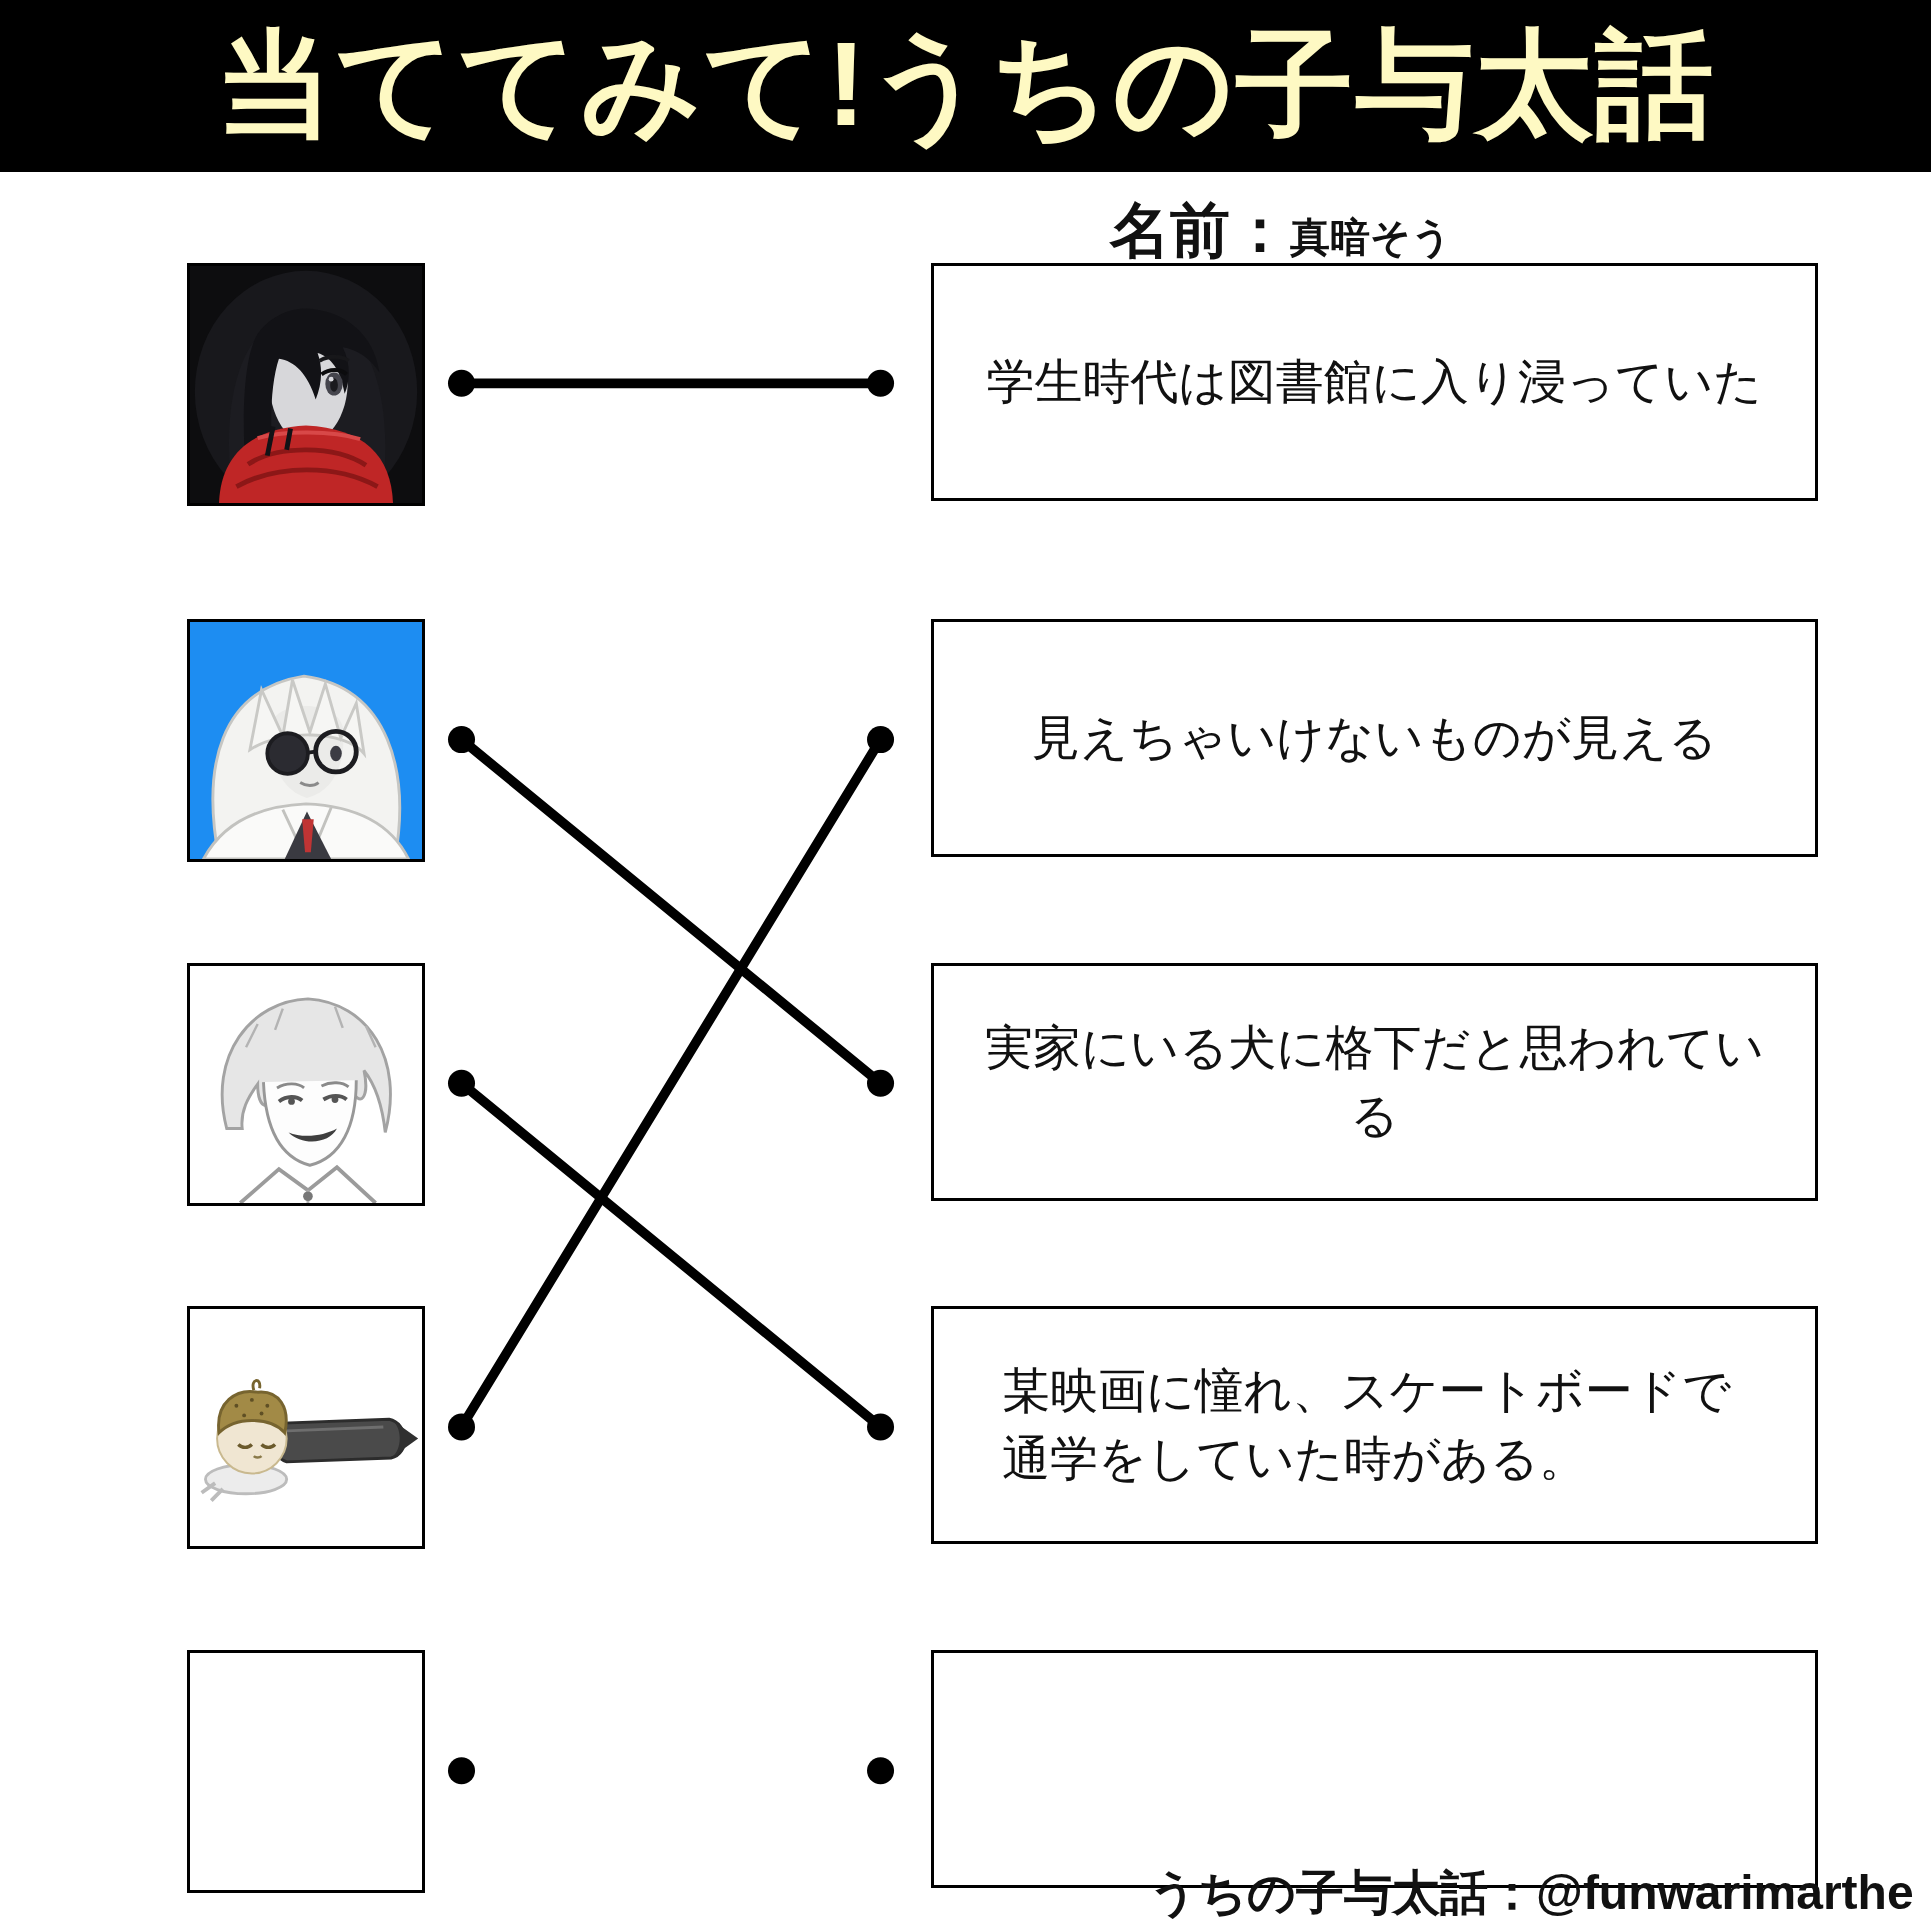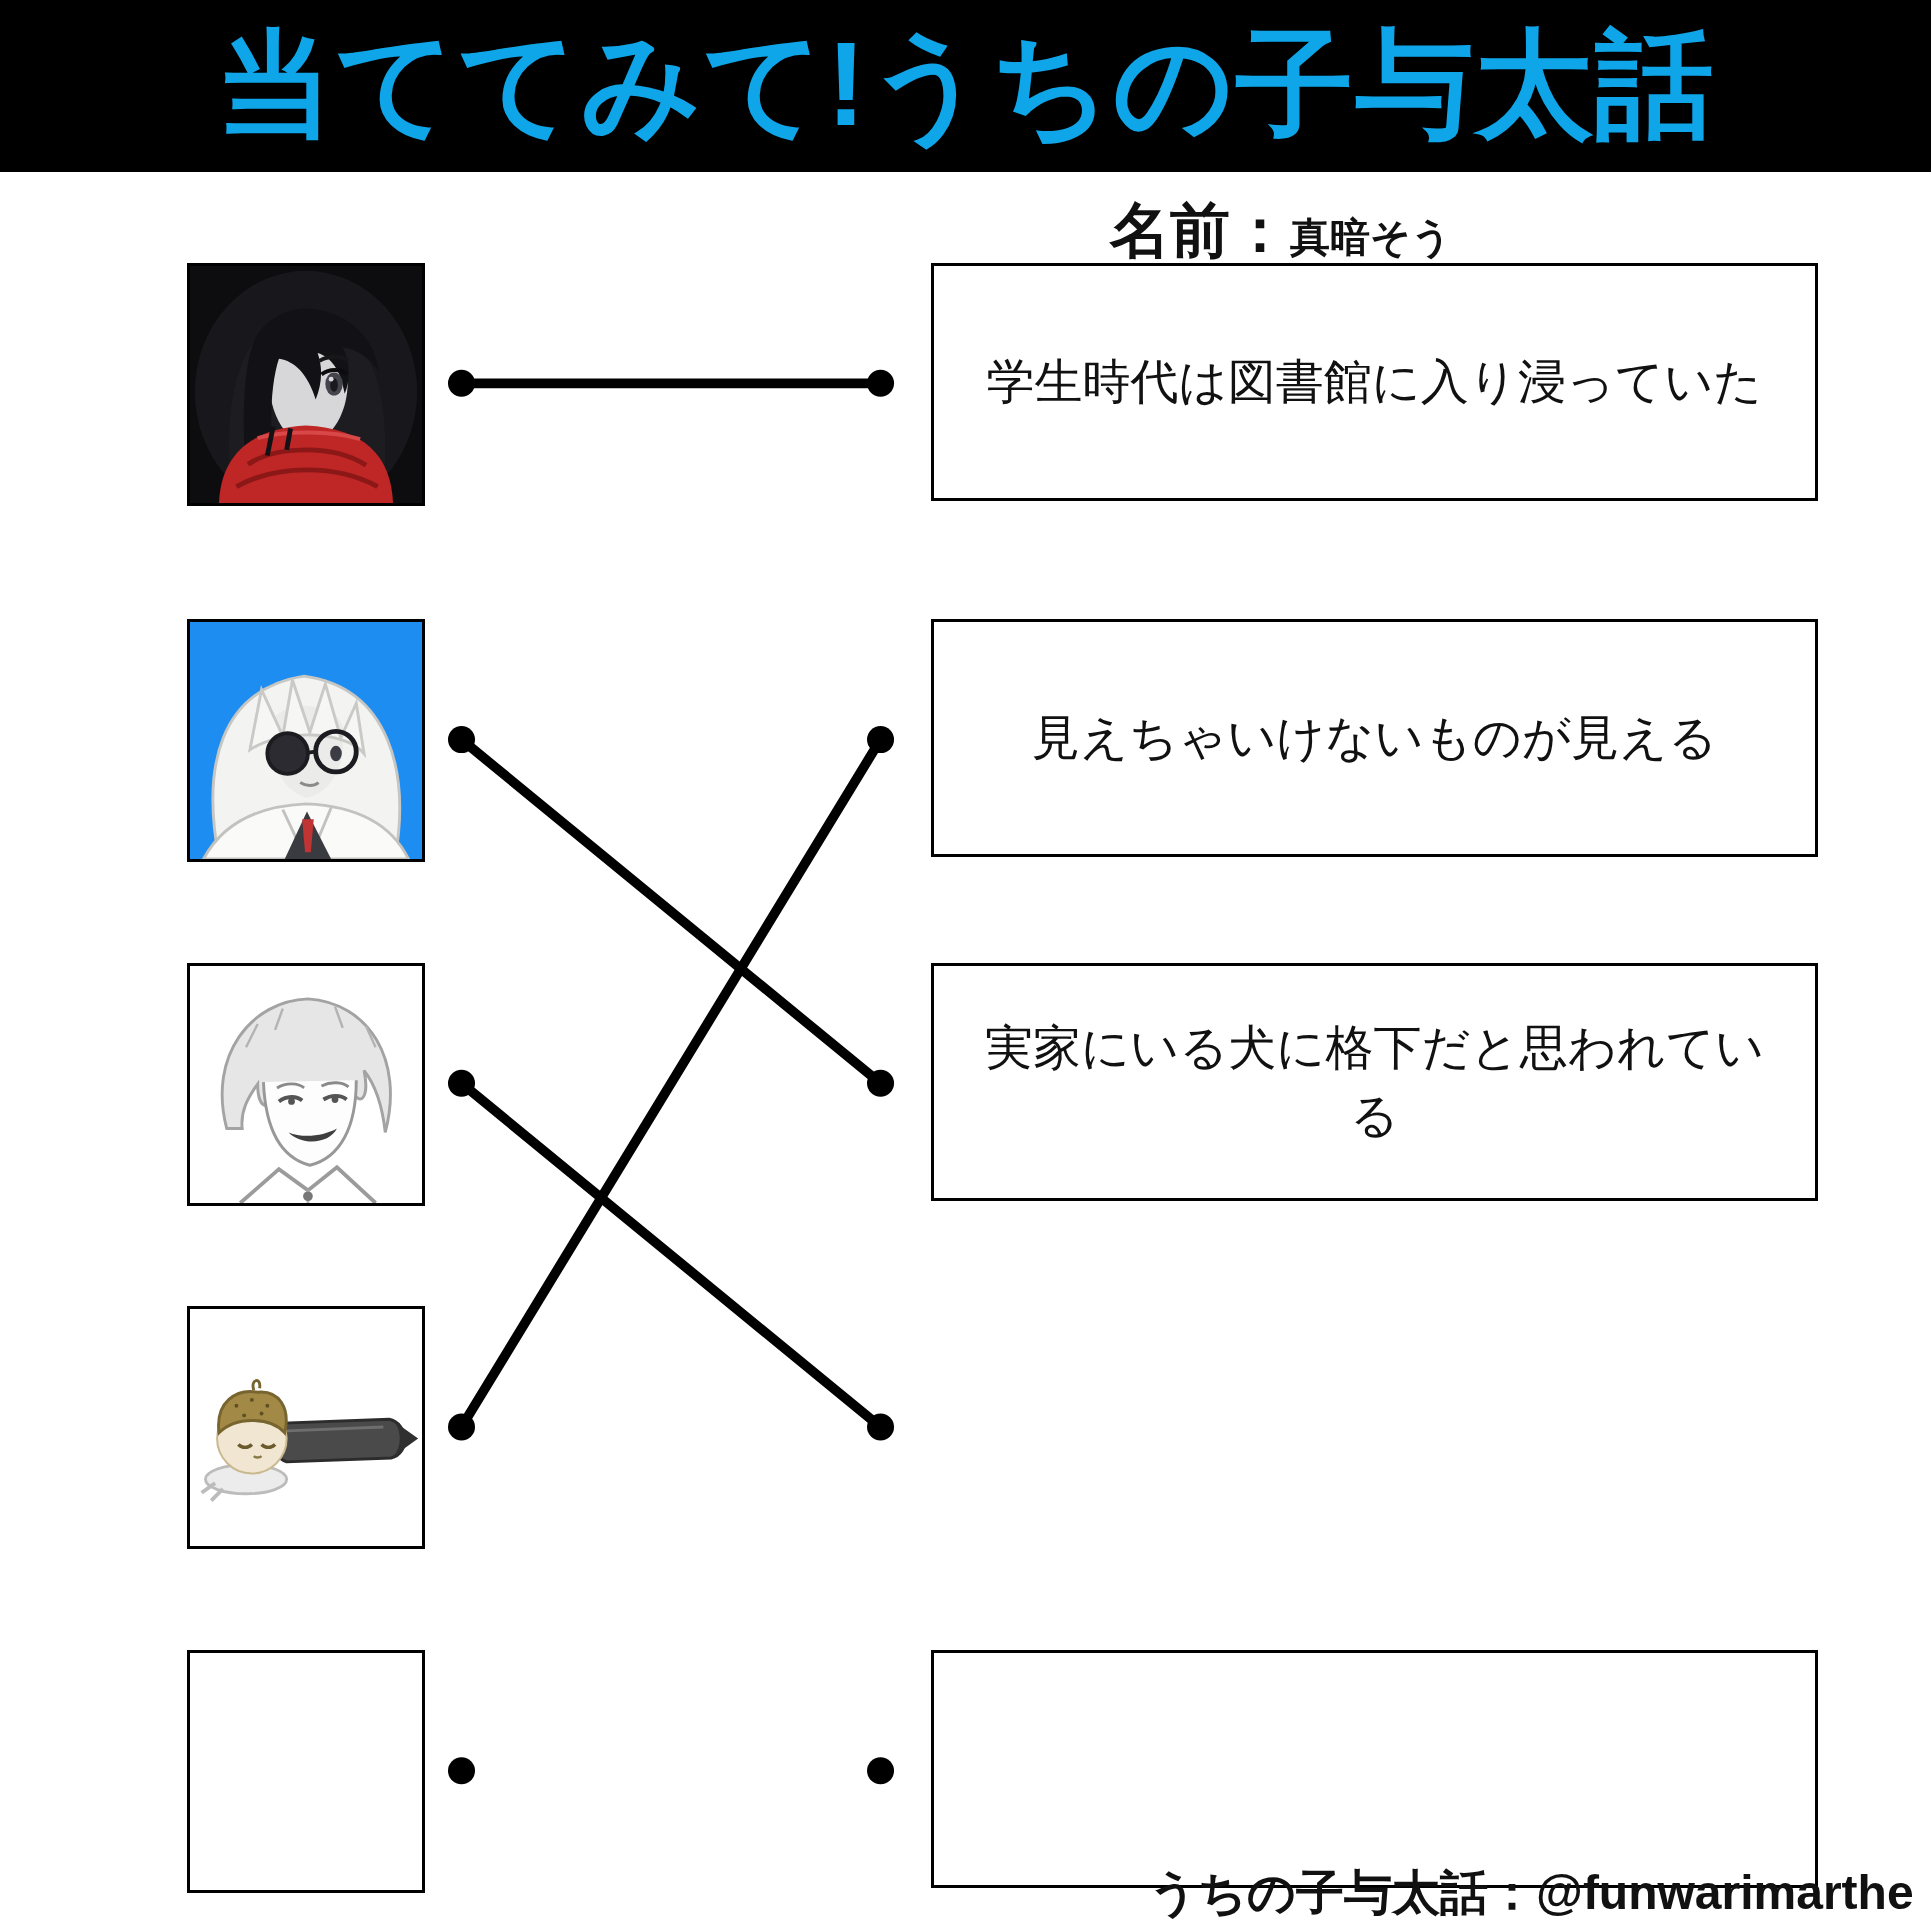--- a/index.html
+++ b/index.html
@@ -2,21 +2,21 @@
 <html><head>
 <meta charset="utf-8">
 <style>
   *{box-sizing:border-box;margin:0;padding:0}
   html,body{width:1931px;height:1931px;background:#fff;
     font-family:"Liberation Sans","DejaVu Sans",sans-serif;color:#111}
   #canvas{position:relative;width:1931px;height:1931px;background:#fff;overflow:hidden}
 
   .header{position:absolute;top:0;left:0;width:1931px;height:172px;background:#000;
     display:flex;align-items:center;justify-content:center}
-  .title{color:#0ea5e9;font-size:118px;font-weight:900;letter-spacing:1.9px;white-space:nowrap}
+  .title{color:#fef9c3;font-size:118px;font-weight:900;letter-spacing:1.9px;white-space:nowrap}
 
   .name-row{position:absolute;left:1110px;top:191px;display:flex;align-items:baseline;}
   .name-label{font-size:60px;font-weight:900}
   .name-value{font-size:40px;font-weight:700}
 
   .portrait{position:absolute;left:187px;width:238px;height:243px;border:3.9px solid #000;background:#fff}
   .portrait svg{display:block;width:100%;height:100%}
 
   .story{position:absolute;left:931px;width:887px;height:238px;border:3.9px solid #000;background:#fff;
     display:flex;align-items:center;justify-content:center;padding:0 35px;
@@ -122,20 +122,24 @@
 
   <div class="story" style="top:619px">
     <span>見えちゃいけないものが見える</span>
   </div>
   <div class="story" style="top:263px">
     <span>学生時代は図書館に入り浸っていた</span>
   </div>
   <div class="story" style="top:963px">
     <span>実家にいる犬に格下だと思われている</span>
   </div>
+  <div class="story left" style="top:1306px">
+    <span>某映画に憧れ、スケートボードで
+通学をしていた時がある。</span>
+  </div>
   <div class="story" style="top:1650px">
     <span></span>
   </div>
 
   <svg id="wires" width="1931" height="1931" viewBox="0 0 2000 2000">
       <line x1="478" y1="397" x2="912" y2="397" stroke="#000000" stroke-width="10" stroke-linecap="round"></line>
       <line x1="478" y1="766" x2="912" y2="1122" stroke="#000000" stroke-width="10" stroke-linecap="round"></line>
       <line x1="478" y1="1122" x2="912" y2="1478" stroke="#000000" stroke-width="10" stroke-linecap="round"></line>
       <line x1="478" y1="1478" x2="912" y2="766" stroke="#000000" stroke-width="10" stroke-linecap="round"></line>
       <circle cx="478" cy="397" r="14" fill="#000000"></circle>

